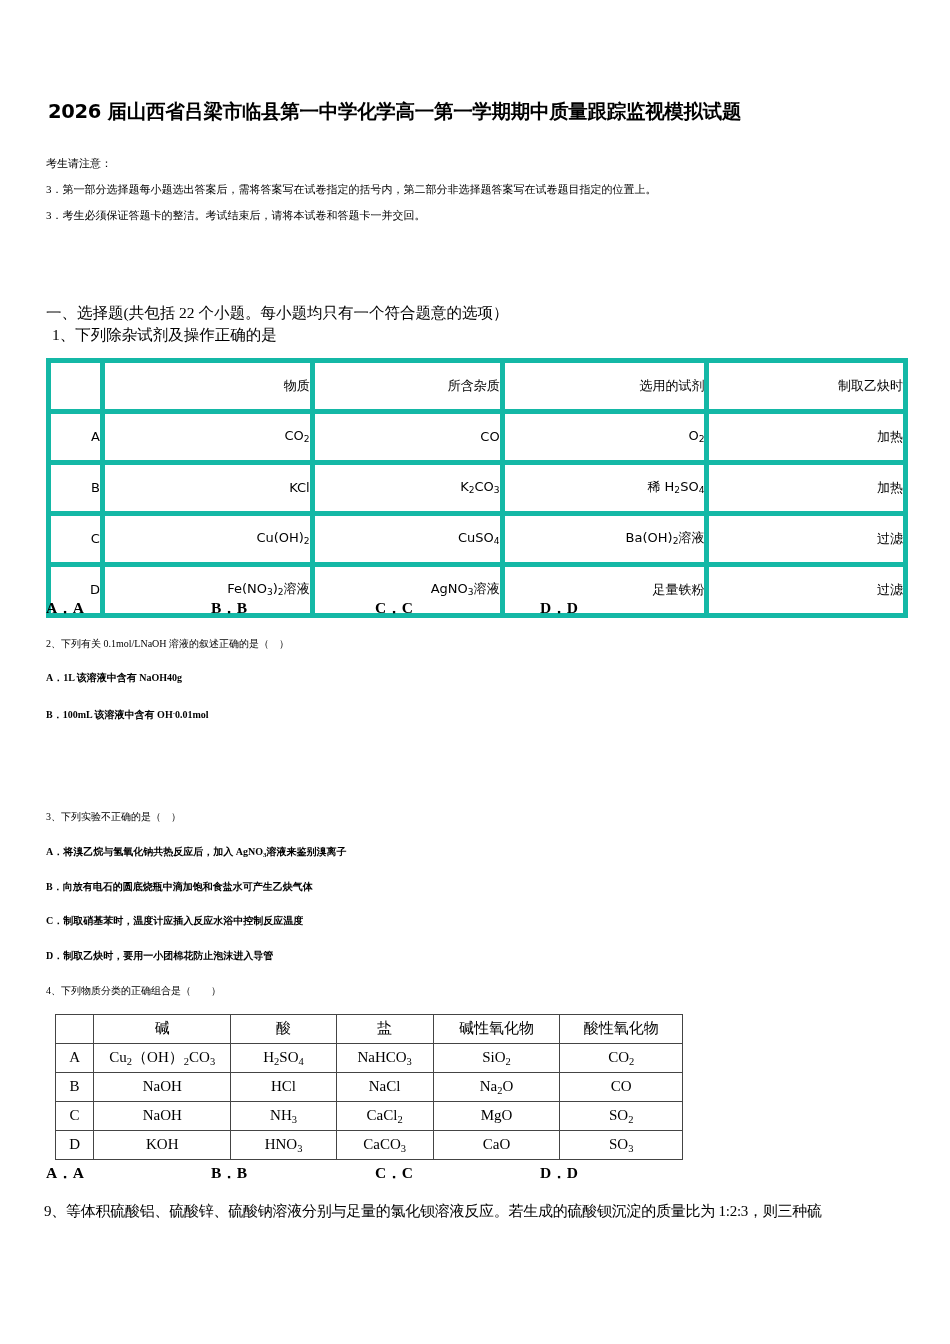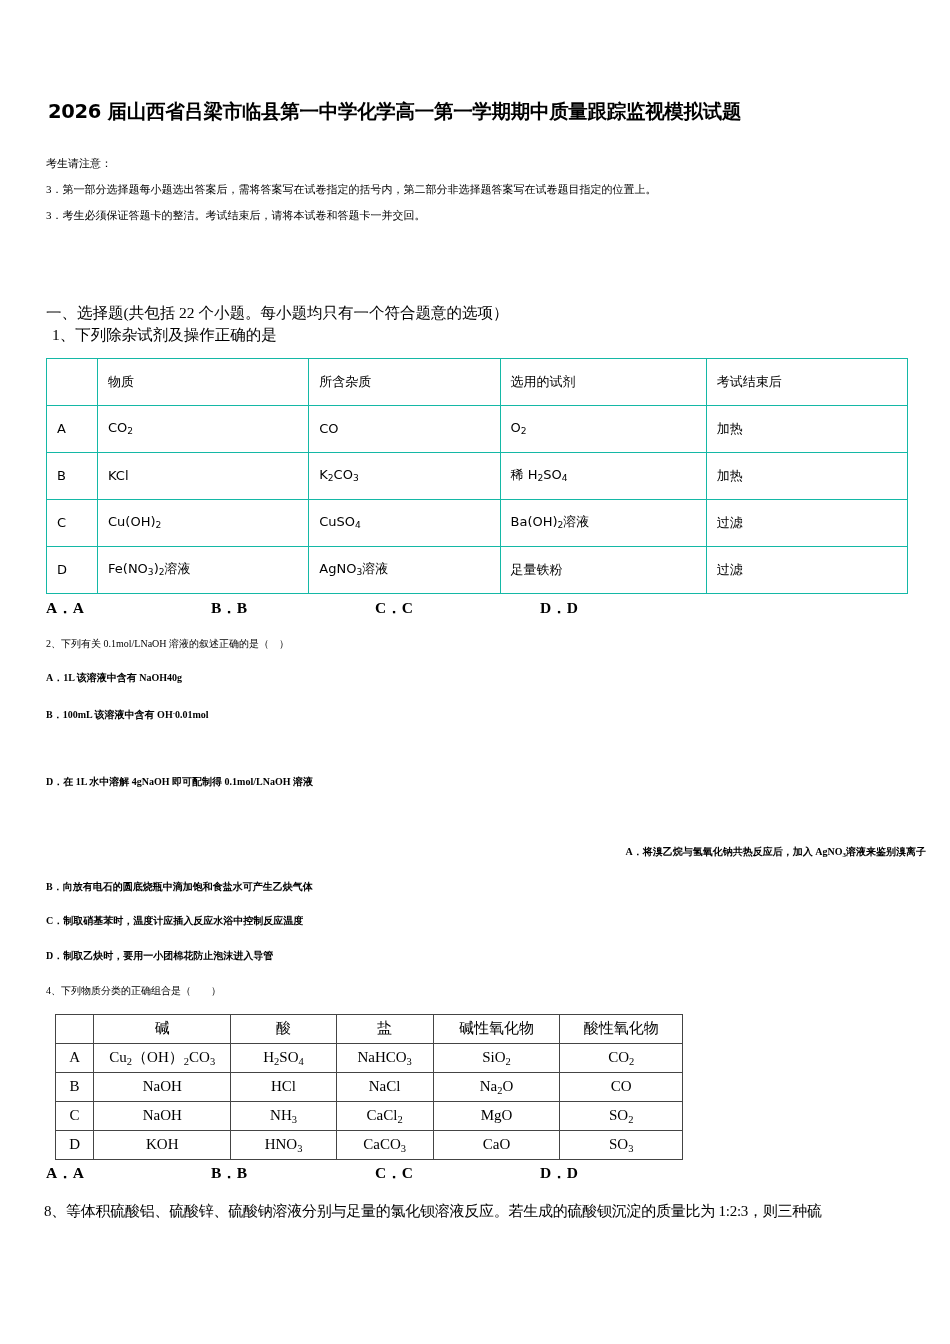--- a/index.html
+++ b/index.html
@@ -64,25 +64,26 @@
   .table1 {
     position: absolute;
     left: 46px;
     top: 358px;
     width: 862px;
     border-collapse: collapse;
     font-family: "DejaVu Sans", "Liberation Sans", sans-serif;
     font-size: 13px;
   }
   .table1 td {
-    border: 1px solid #14b8a6;
+    border: 5px solid #14b8a6;
     padding: 6px 0 6px 10px;
     height: 34px;
     vertical-align: middle;
     line-height: 1.25;
+    text-align: right;
   }
   .t1-c0 { width: 40px; }
   .t1-c1 { width: 200px; }
   .t1-c2 { width: 180px; }
   .t1-c3 { width: 195px; }
   .t1-c4 { width: 190px; }
 
   
   .optrow {
     position: absolute;
@@ -169,21 +170,21 @@
   <div class="section-head">一、选择题(共包括 22 个小题。每小题均只有一个符合题意的选项）</div>
   <div class="q1-stem">1、下列除杂试剂及操作正确的是</div>
 
   <table class="table1">
     <tbody>
         <tr>
       <td class="t1-c0"></td>
       <td class="t1-c1">物质</td>
       <td class="t1-c2">所含杂质</td>
       <td class="t1-c3">选用的试剂</td>
-      <td class="t1-c4">考试结束后</td>
+      <td class="t1-c4">制取乙炔时</td>
     </tr>
     <tr>
       <td>A</td>
       <td>CO<sub>2</sub></td>
       <td>CO</td>
       <td>O<sub>2</sub></td>
       <td>加热</td>
     </tr>
     <tr>
       <td>B</td>
@@ -212,23 +213,23 @@
   <div class="optrow" style="top:598px;">
     <span class="o oA">A．A</span>
     <span class="o oB">B．B</span>
     <span class="o oC">C．C</span>
     <span class="o oD">D．D</span>
   </div>
 
   <div class="qline qstem" style="top:633px;">2、下列有关 0.1mol/LNaOH 溶液的叙述正确的是（　）</div>
   <div class="qline qopt" style="top:667px;">A．1L 该溶液中含有 NaOH40g</div>
   <div class="qline qopt" style="top:702px;">B．100mL 该溶液中含有 OH<sup>-</sup>0.01mol</div>
-  <div class="qline qopt" style="top:771px;">D．在 1L 水中溶解 4gNaOH 即可配制得 0.1mol/LNaOH 溶液</div>
-
-  <div class="qline qopt" style="top:841px;text-align:right;">A．将溴乙烷与氢氧化钠共热反应后，加入 AgNO<sub>3</sub>溶液来鉴别溴离子</div>
+
+  <div class="qline qstem" style="top:806px;">3、下列实验不正确的是（　）</div>
+  <div class="qline qopt" style="top:841px;">A．将溴乙烷与氢氧化钠共热反应后，加入 AgNO<sub>3</sub>溶液来鉴别溴离子</div>
   <div class="qline qopt" style="top:876px;">B．向放有电石的圆底烧瓶中滴加饱和食盐水可产生乙炔气体</div>
   <div class="qline qopt" style="top:910px;">C．制取硝基苯时，温度计应插入反应水浴中控制反应温度</div>
   <div class="qline qopt" style="top:945px;">D．制取乙炔时，要用一小团棉花防止泡沫进入导管</div>
 
   <div class="qline qstem" style="top:980px;">4、下列物质分类的正确组合是（　　）</div>
 
   <table class="table2">
     <tbody>
         <tr>
       <td class="t2-c0"></td>
@@ -273,15 +274,15 @@
   </tbody>
     </table>
 
   <div class="optrow" style="top:1163px;">
     <span class="o oA">A．A</span>
     <span class="o oB">B．B</span>
     <span class="o oC">C．C</span>
     <span class="o oD">D．D</span>
   </div>
 
-  <div class="q5line">8、等体积硫酸铝、硫酸锌、硫酸钠溶液分别与足量的氯化钡溶液反应。若生成的硫酸钡沉淀的质量比为 1:2:3，则三种硫</div>
+  <div class="q5line">9、等体积硫酸铝、硫酸锌、硫酸钠溶液分别与足量的氯化钡溶液反应。若生成的硫酸钡沉淀的质量比为 1:2:3，则三种硫</div>
 
 </div>
 
 </body></html>

